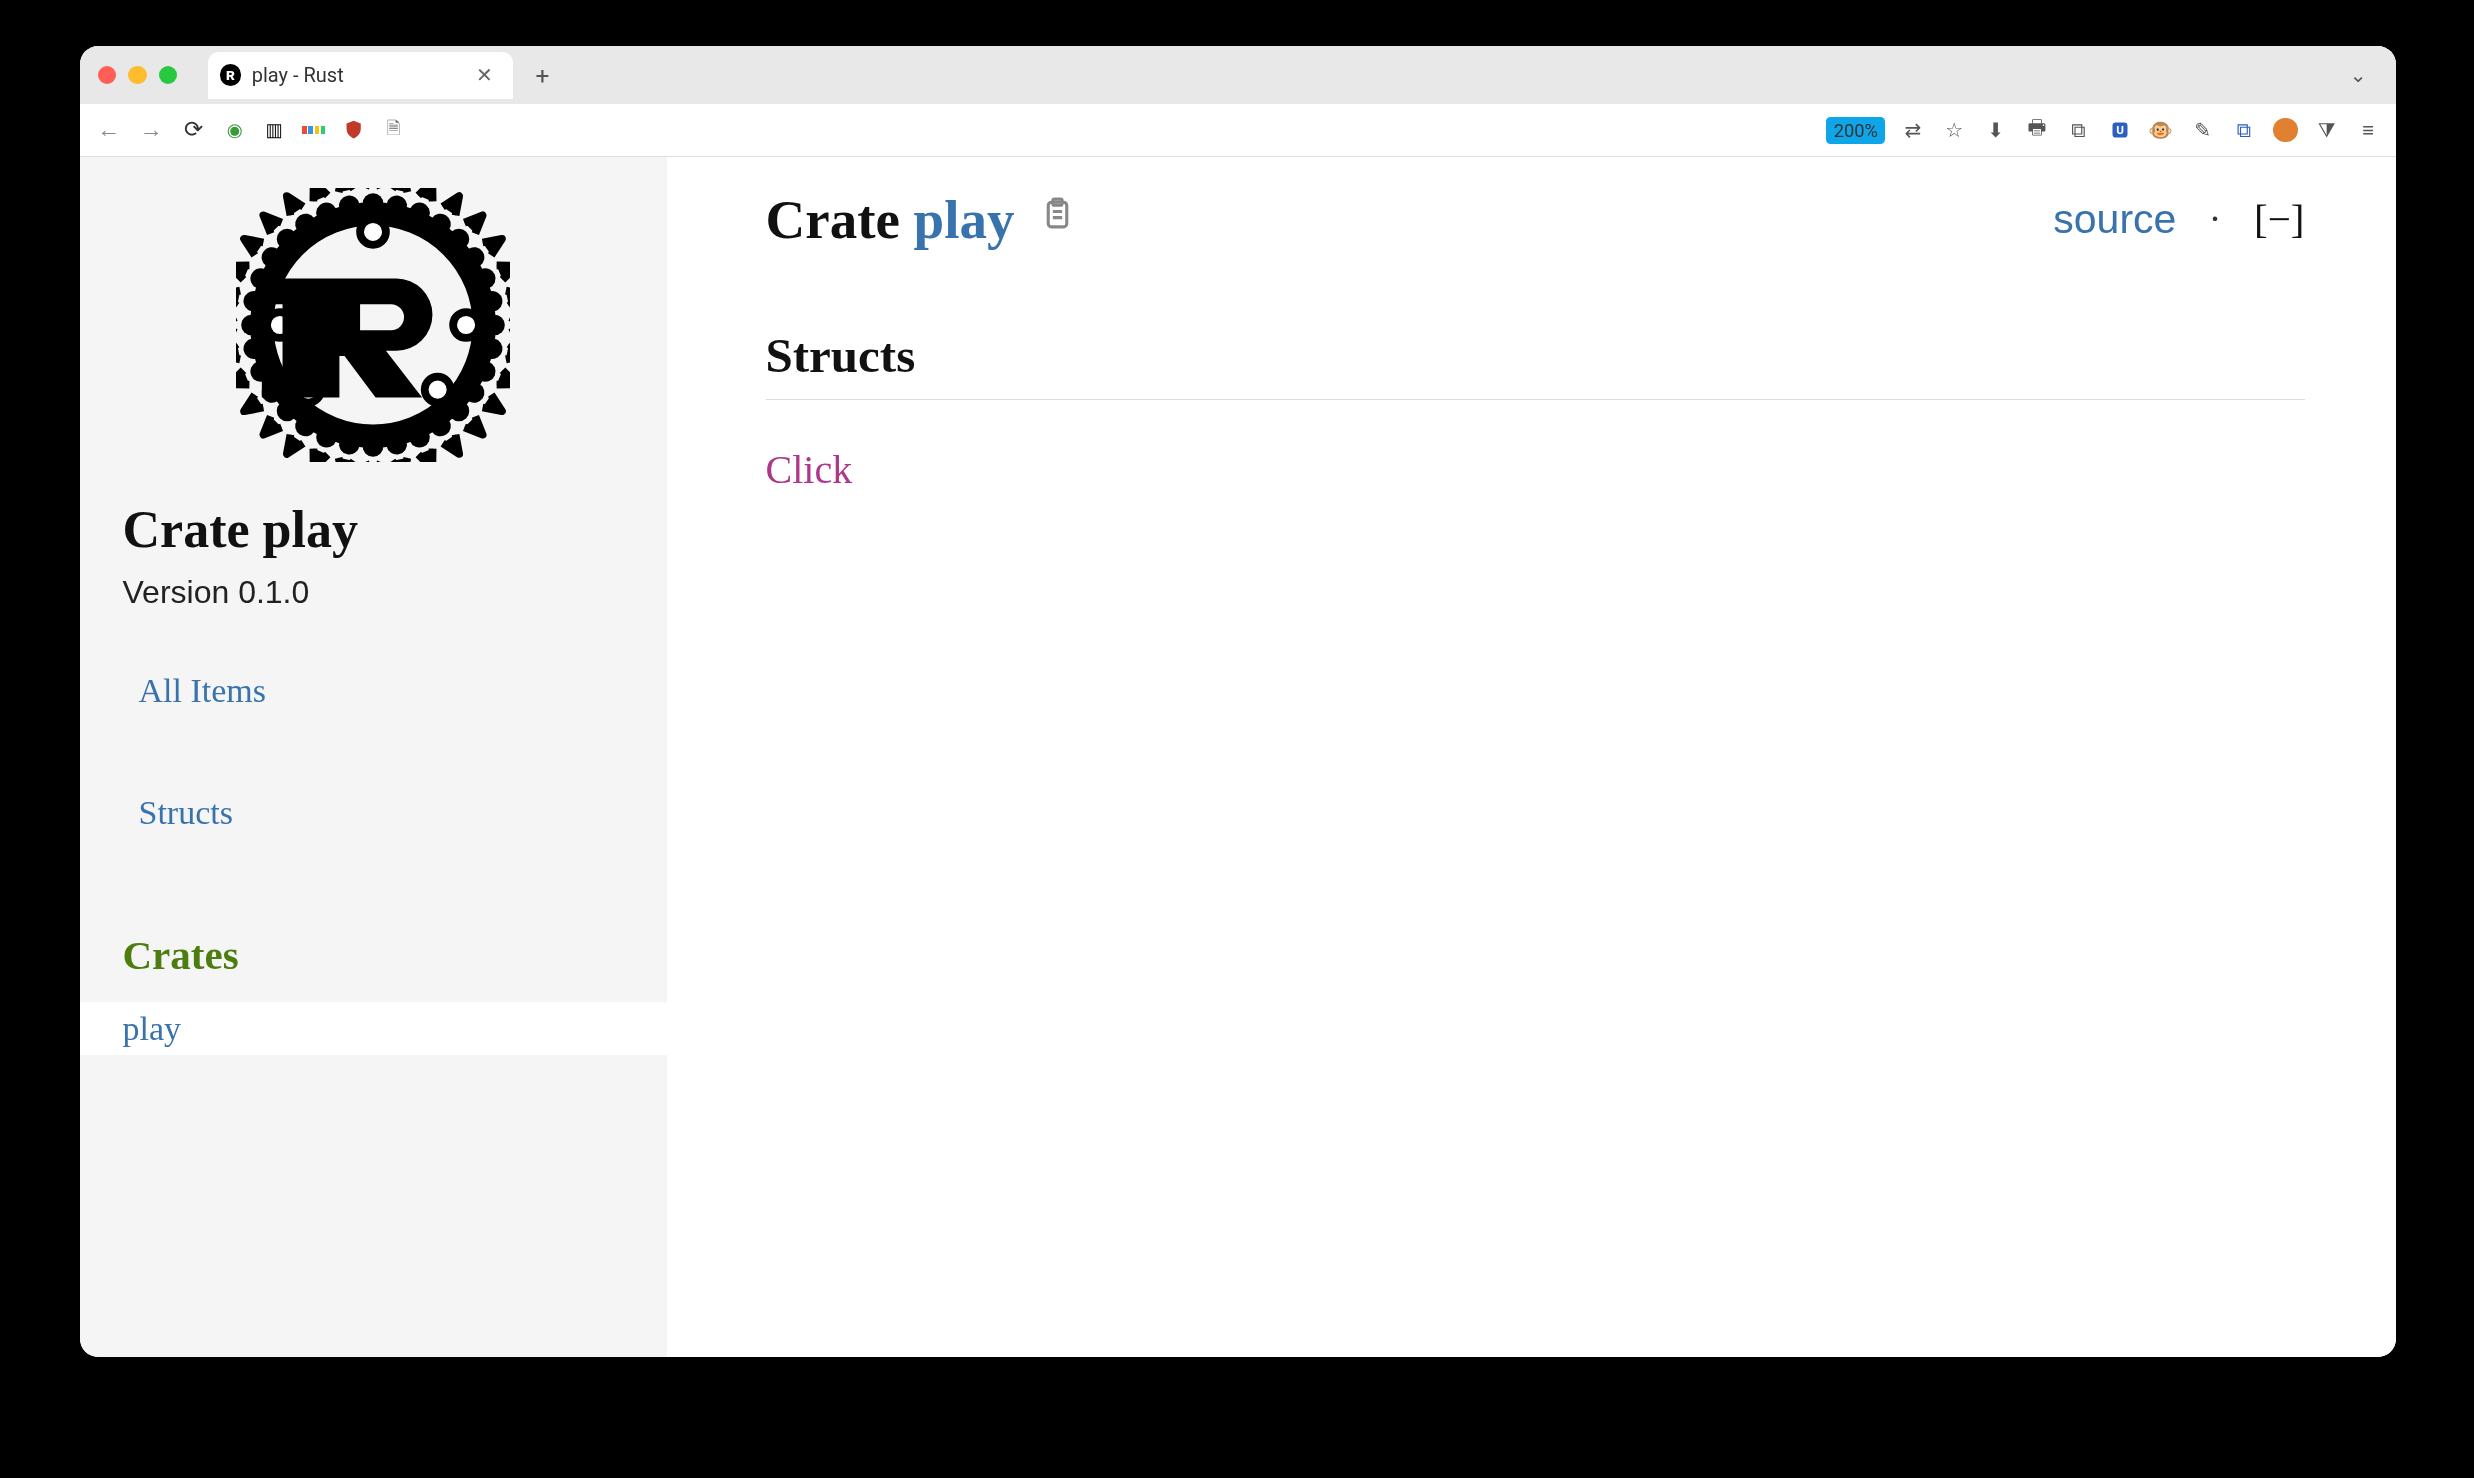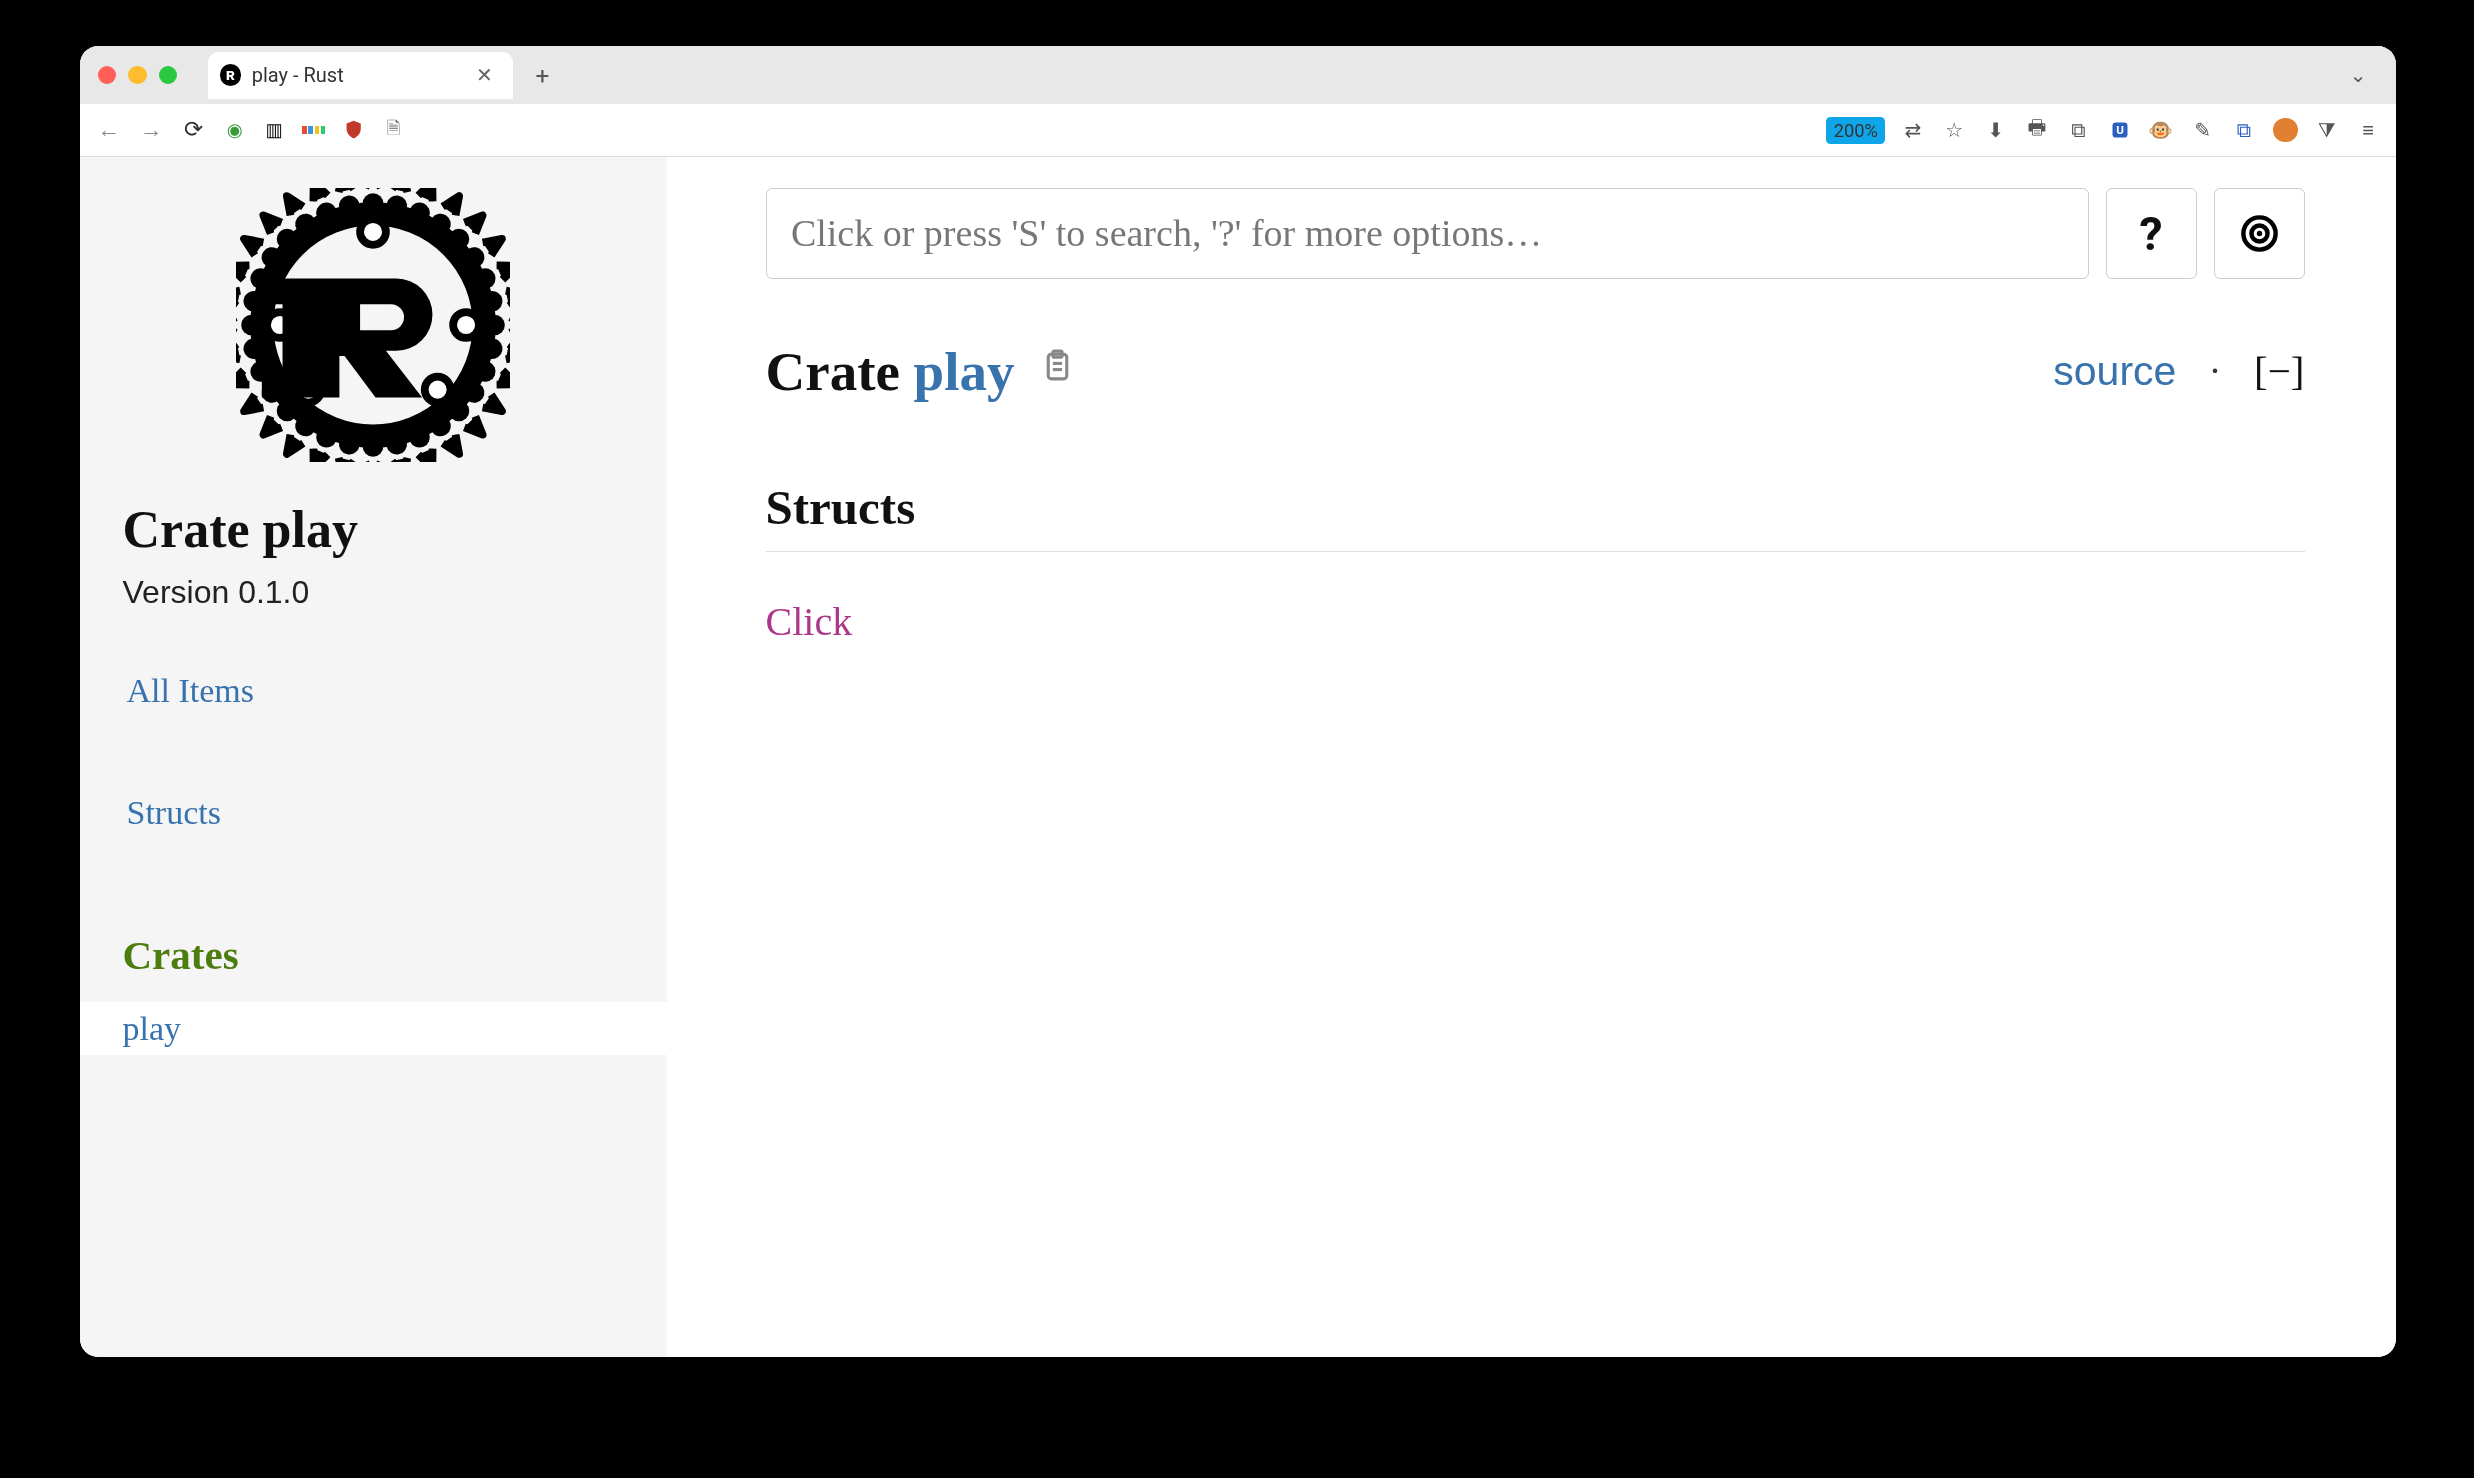--- a/index.html
+++ b/index.html
@@ -138,21 +138,21 @@
     .sidebar .version {
       font-size: 32px;
       color: #222;
       margin-bottom: 38px;
       font-family: Liberation Sans, sans-serif;
     }
     .sidebar .sb-link {
       font-size: 34px;
       color: #3873ad;
       cursor: pointer;
-      margin: 23px 4px;
+      margin: 23px 16px;
       font-family: Georgia, serif;
     }
     .sidebar h2 {
       font-size: 41px;
       font-weight: 800;
       color: #4d7c0f;
       margin: 76px 0 23px;
       font-family: Georgia, serif;
     }
     .sidebar .crate-item {
@@ -423,33 +423,20 @@
         <span>Crate </span><span>play</span>
       </h1>
       <div class="version">Version 0.1.0</div>
       <a class="sb-link">All Items</a>
       <a class="sb-link" style="margin-top:61px">Structs</a>
       <h2>Crates</h2>
       <a class="crate-item">play</a>
     </nav>
 
     <main class="main">
-      <div class="search-row">
-        <div class="search-box">
-          <span>Click or press 'S' to search, '?' for more options…</span>
-        </div>
-        <div class="sq-btn help-btn">?</div>
-        <div class="sq-btn">
-          <svg width="43" height="43" viewBox="0 0 24 24">
-            <circle cx="12" cy="12" r="9" fill="none" stroke="#000" stroke-width="2.5"></circle>
-            <circle cx="12" cy="12" r="4.5" fill="none" stroke="#000" stroke-width="2.5"></circle>
-            <circle cx="12" cy="12" r="1.5" fill="#000"></circle>
-          </svg>
-        </div>
-      </div>
 
       <div class="heading-row">
         <h1>
           <span>Crate </span><span class="crate-name">play</span>
         </h1>
         <span class="copy-icon">
           <svg width="37" height="37" viewBox="0 0 24 24">
             <rect x="6" y="4" width="12" height="16" rx="2" fill="none" stroke="#888" stroke-width="2"></rect>
             <rect x="9" y="2" width="6" height="4" rx="1" fill="none" stroke="#888" stroke-width="2"></rect>
             <line x1="9" y1="10" x2="15" y2="10" stroke="#888" stroke-width="2"></line>

